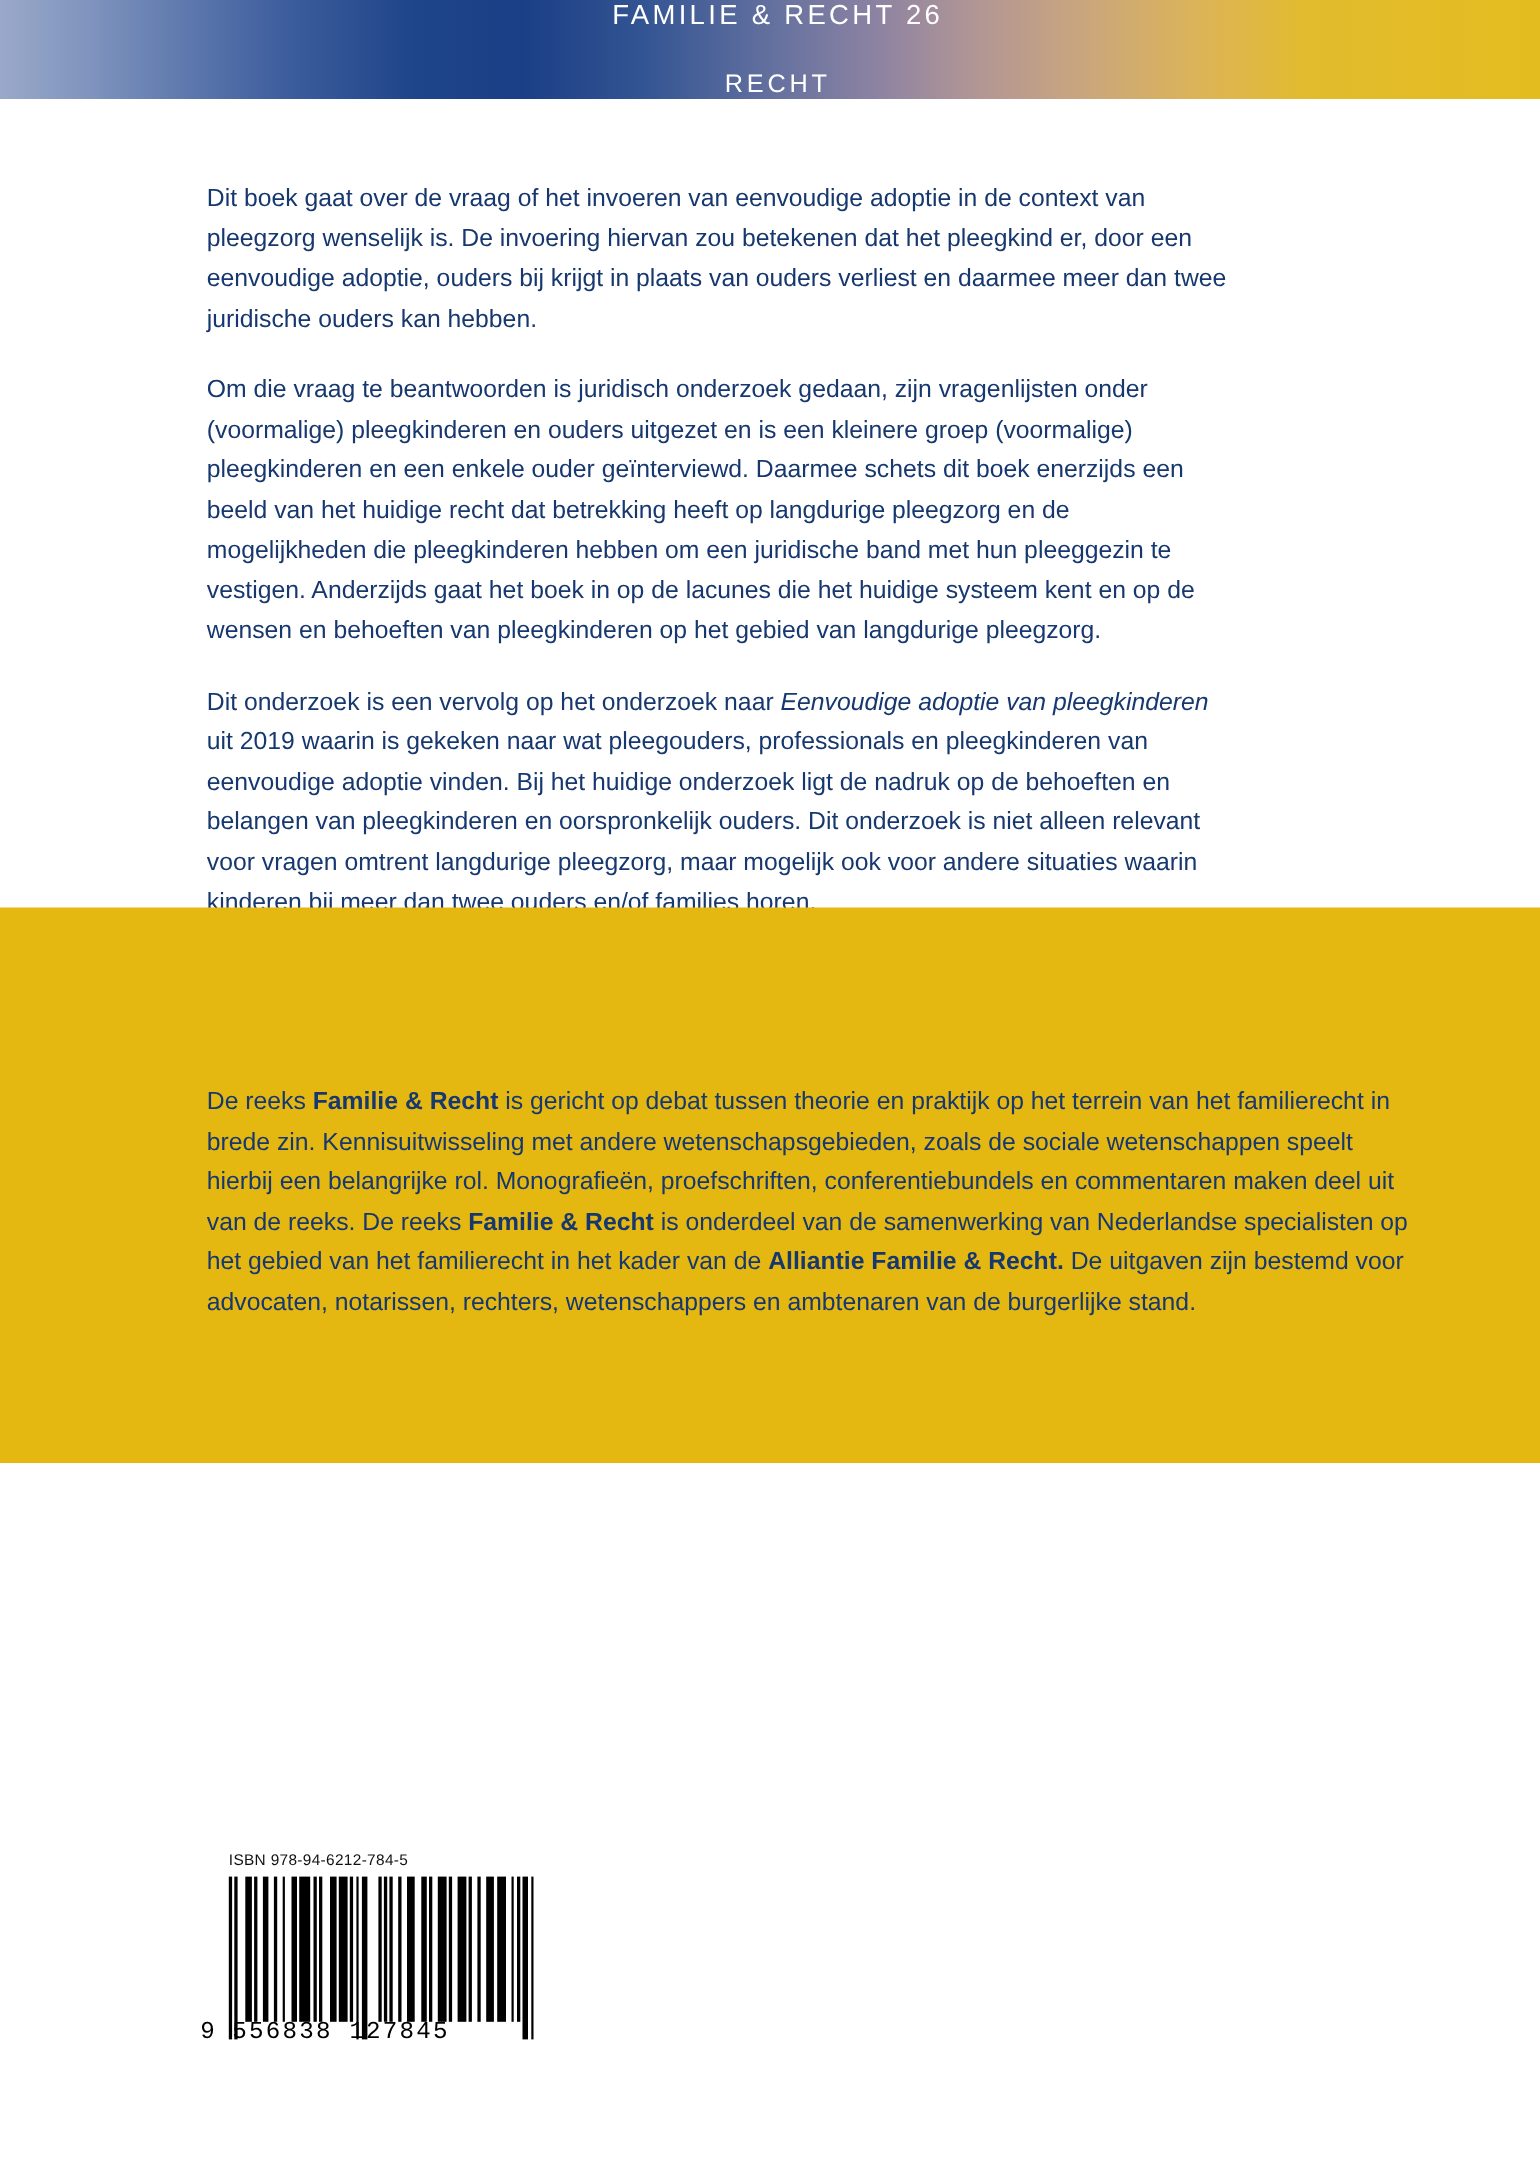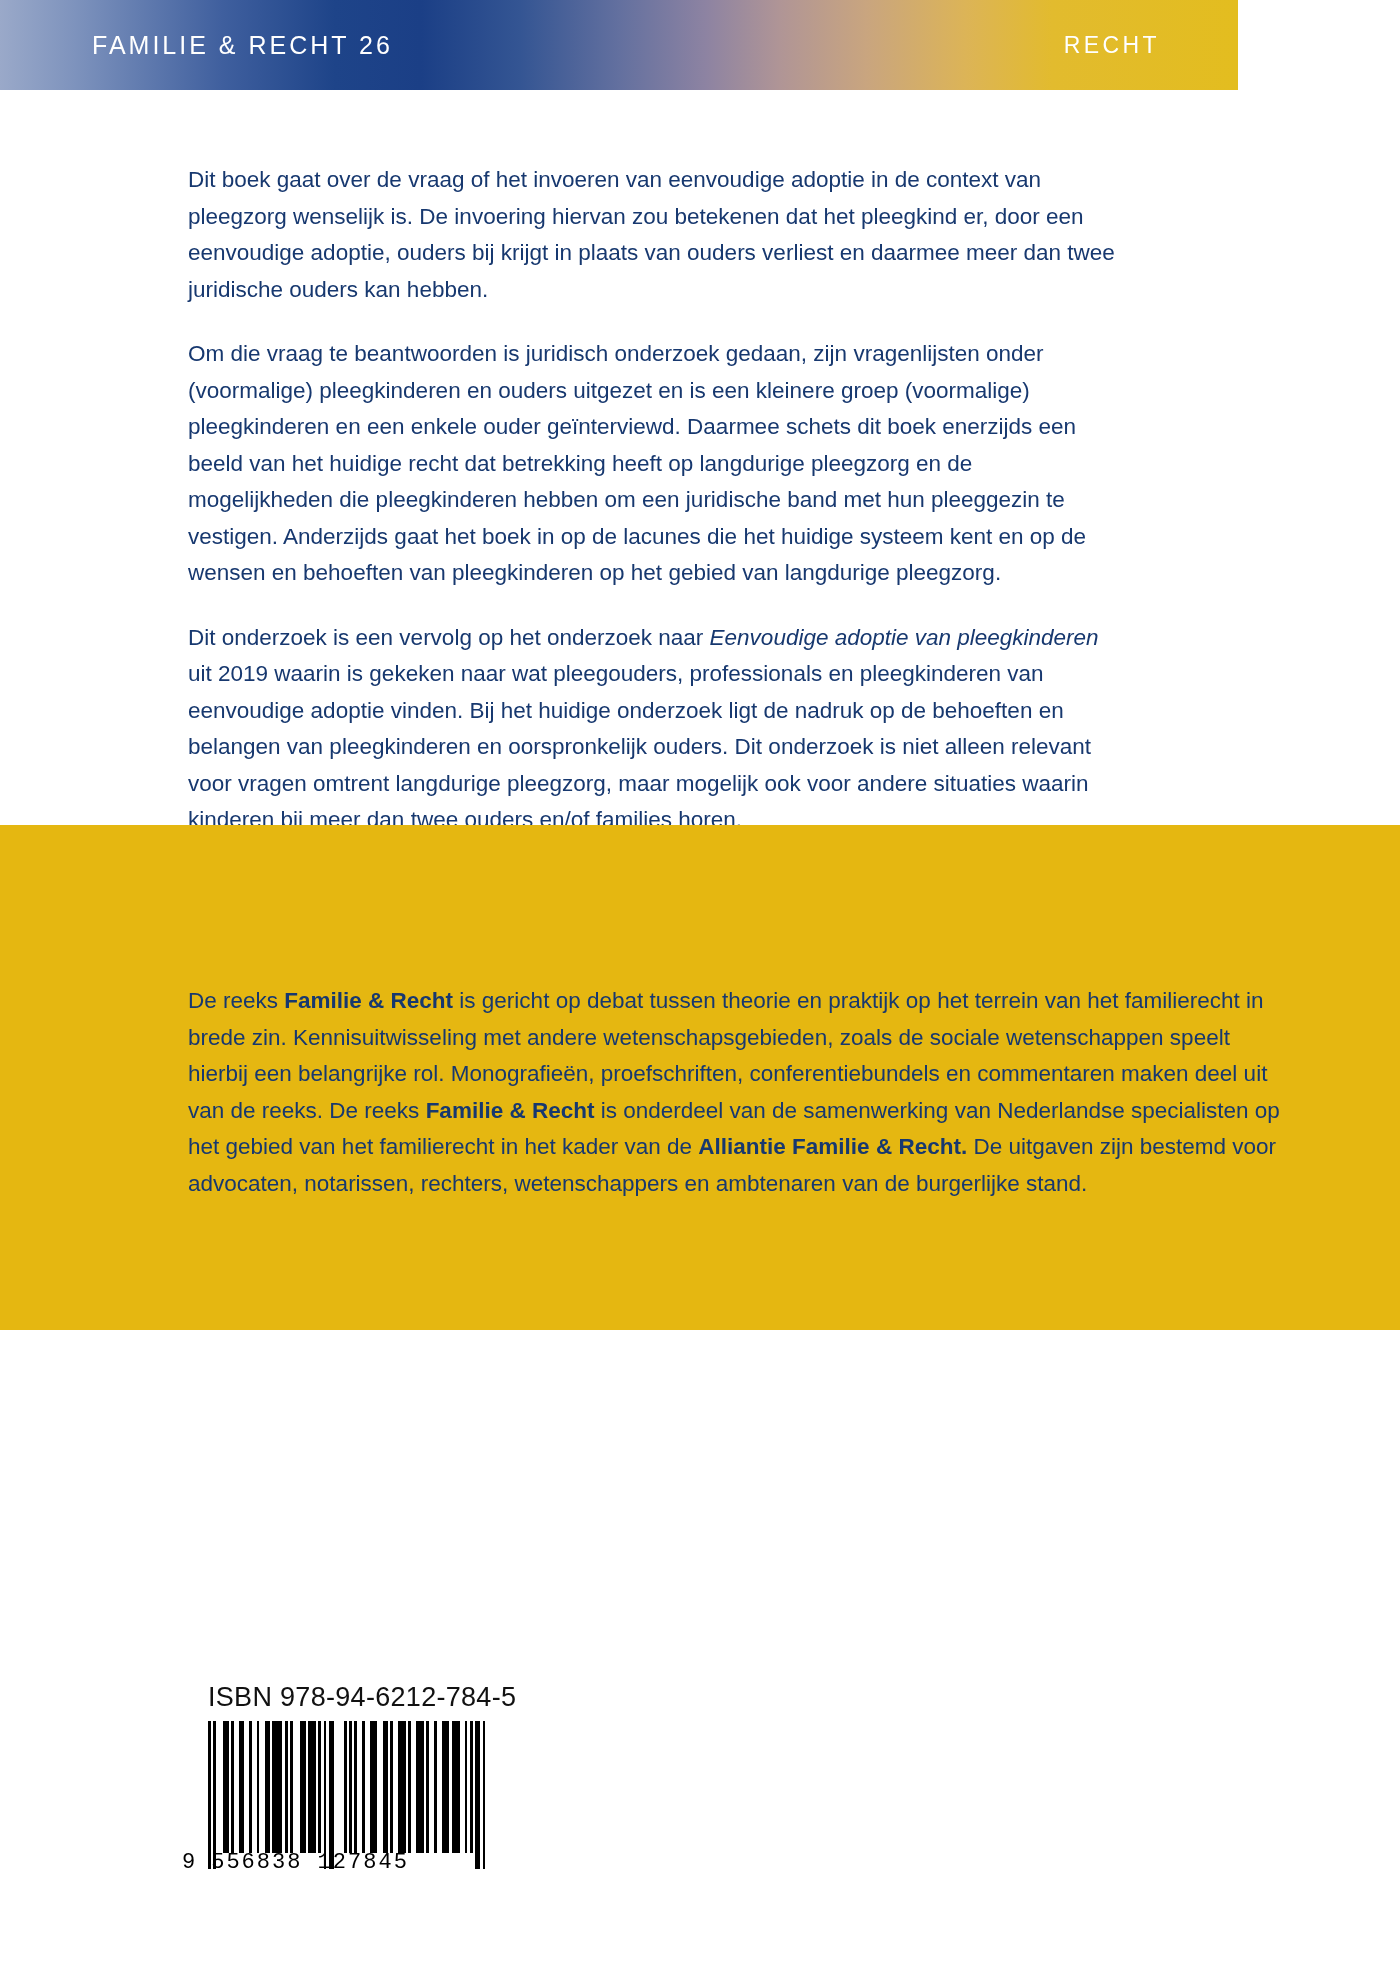--- a/index.html
+++ b/index.html
@@ -13,41 +13,42 @@
     position: relative;
     font-family: "Liberation Sans", sans-serif;
     color: #1d3b6e;
     overflow: hidden;
   }
 
   
   .header {
     position: absolute;
     top: 0; left: 0;
-    width: 1238px;
+    width: 1400px;
     height: 90px;
     background: linear-gradient(90deg,
         #9aa9c9 0%,
         #7e93bd 6%,
         #3f5f9e 18%,
         #1e4489 27%,
         #1b3f86 34%,
         #345593 42%,
         #63709f 50%,
         #8d83a2 57%,
         #b09596 63%,
         #c9a57f 70%,
         #dcb457 78%,
         #e2bb2e 85%,
         #e3bd1f 100%);
     display: flex;
     align-items: center;
     justify-content: space-between;
     box-sizing: border-box;
     padding: 0 78px 0 92px;
+    flex-direction: column;
   }
   .series-title {
     color: #ffffff;
     font-size: 25px;
     letter-spacing: 3.0px;
     font-weight: 400;
   }
   .publisher {
     color: #ffffff;
     font-size: 23px;
@@ -102,21 +103,21 @@
     background: #ffffff;
   }
   .barcode-wrap {
     position: absolute;
     left: 182px;
     top: 352px;
     width: 300px;
   }
   .isbn-text {
     font-family: "Liberation Sans", sans-serif;
-    font-size: 27px;
+    font-size: 14px;
     letter-spacing: 0.3px;
     color: #111111;
     margin-left: 26px;
     margin-bottom: 8px;
     white-space: nowrap;
   }
   .barcode {
     position: relative;
     height: 150px;
     width: 278px;

